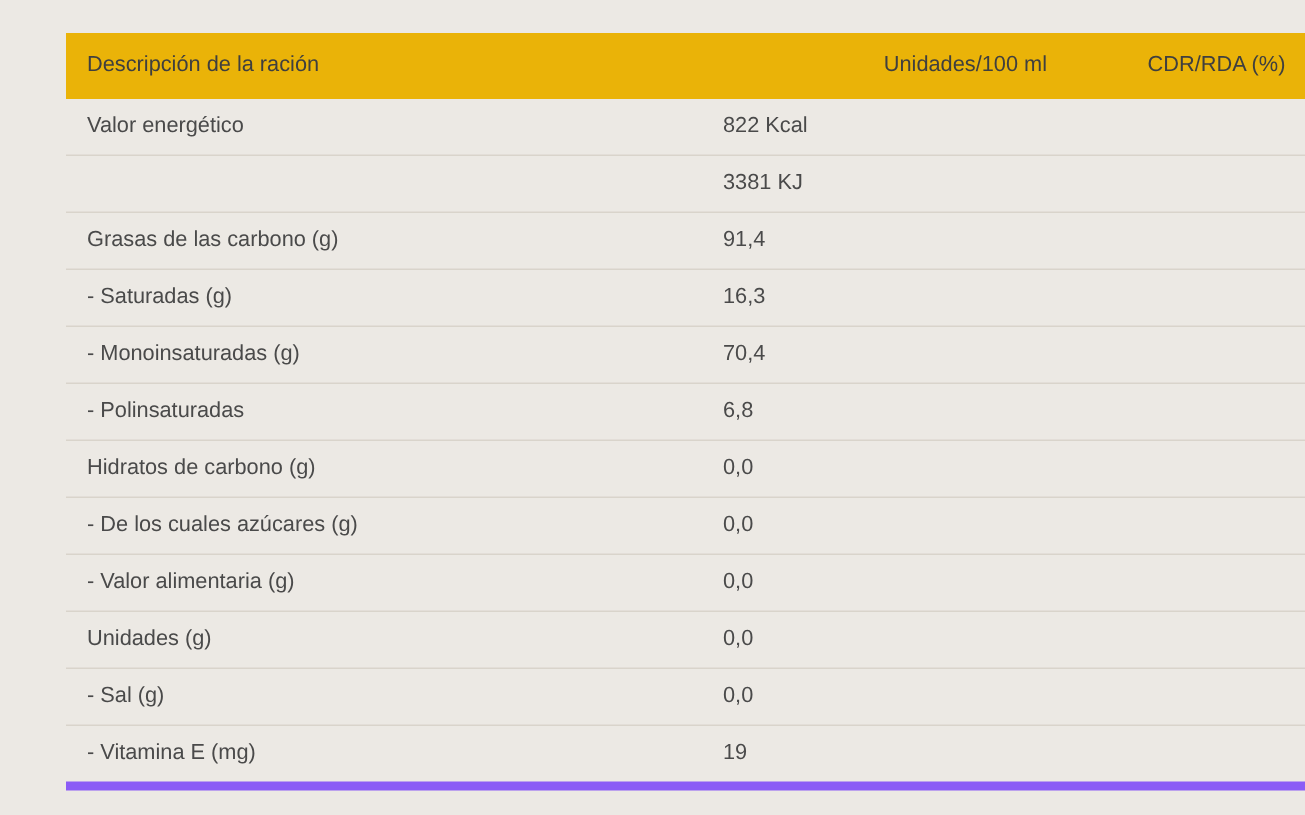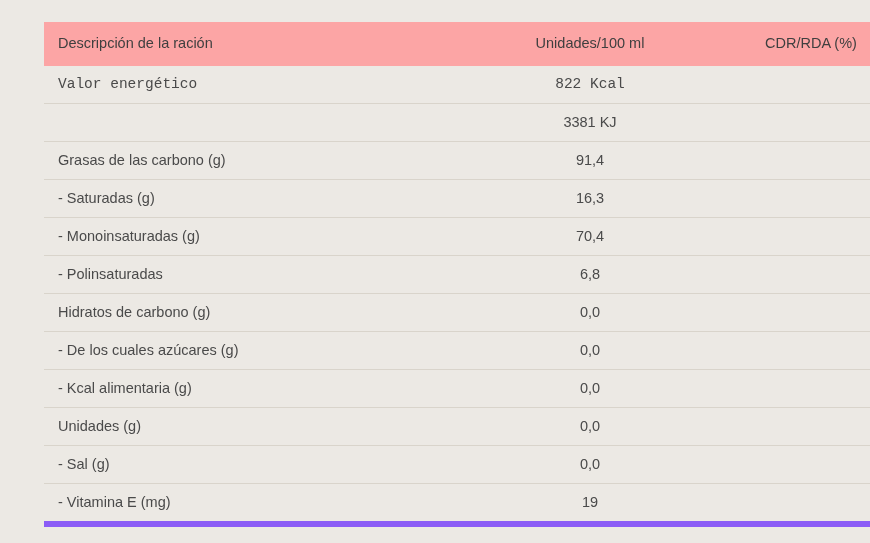--- a/index.html
+++ b/index.html
@@ -20,59 +20,57 @@
     height: 543px;
     box-sizing: border-box;
     padding: 22px 44px 0 44px;
   }
   table.nutrition {
     width: 782px;
     border-collapse: collapse;
     table-layout: fixed;
   }
   table.nutrition thead th {
-    background: #fca5a5;
+    background: #eab308;
     font-weight: normal;
     font-size: 14.5px;
     color: #3f3f3f;
     padding: 13px 14px 14px 14px;
     border: 0;
   }
   thead th.col-desc {
     text-align: left;
     width: 396px;
     padding-left: 30px;
   }
   thead th.col-units {
-    text-align: center;
+    text-align: right;
     width: 216px;
     border-left: 2px solid #ece9e4;
   }
   thead th.col-rda {
     text-align: center;
     width: 170px;
   }
   table.nutrition tbody td {
     font-size: 14.5px;
     color: #4a4a4a;
     padding: 10px 14px 11px 14px;
     border-bottom: 1px solid #d9d4cb;
     background: transparent;
     height: 14px;
   }
   tbody tr:first-child td {
     border-top: 1px solid transparent;
-    font-family: Liberation Mono, monospace;
   }
   td.c-desc {
     text-align: left;
     padding-left: 30px;
   }
   td.c-units {
-    text-align: center;
   }
   td.c-rda {
     text-align: right;
     padding-right: 24px;
   }
   tbody tr:last-child td {
     border-bottom: 6px solid #8b5cf6;
   }
 </style>
 </head>
@@ -122,21 +120,21 @@
         <td class="c-desc">Hidratos de carbono (g)</td>
         <td class="c-units">0,0</td>
         <td class="c-rda">0</td>
       </tr>
       <tr>
         <td class="c-desc">- De los cuales azúcares (g)</td>
         <td class="c-units">0,0</td>
         <td class="c-rda">0</td>
       </tr>
       <tr>
-        <td class="c-desc">- Kcal alimentaria (g)</td>
+        <td class="c-desc">- Valor alimentaria (g)</td>
         <td class="c-units">0,0</td>
         <td class="c-rda">0</td>
       </tr>
       <tr>
         <td class="c-desc">Unidades (g)</td>
         <td class="c-units">0,0</td>
         <td class="c-rda">0</td>
       </tr>
       <tr>
         <td class="c-desc">- Sal (g)</td>

